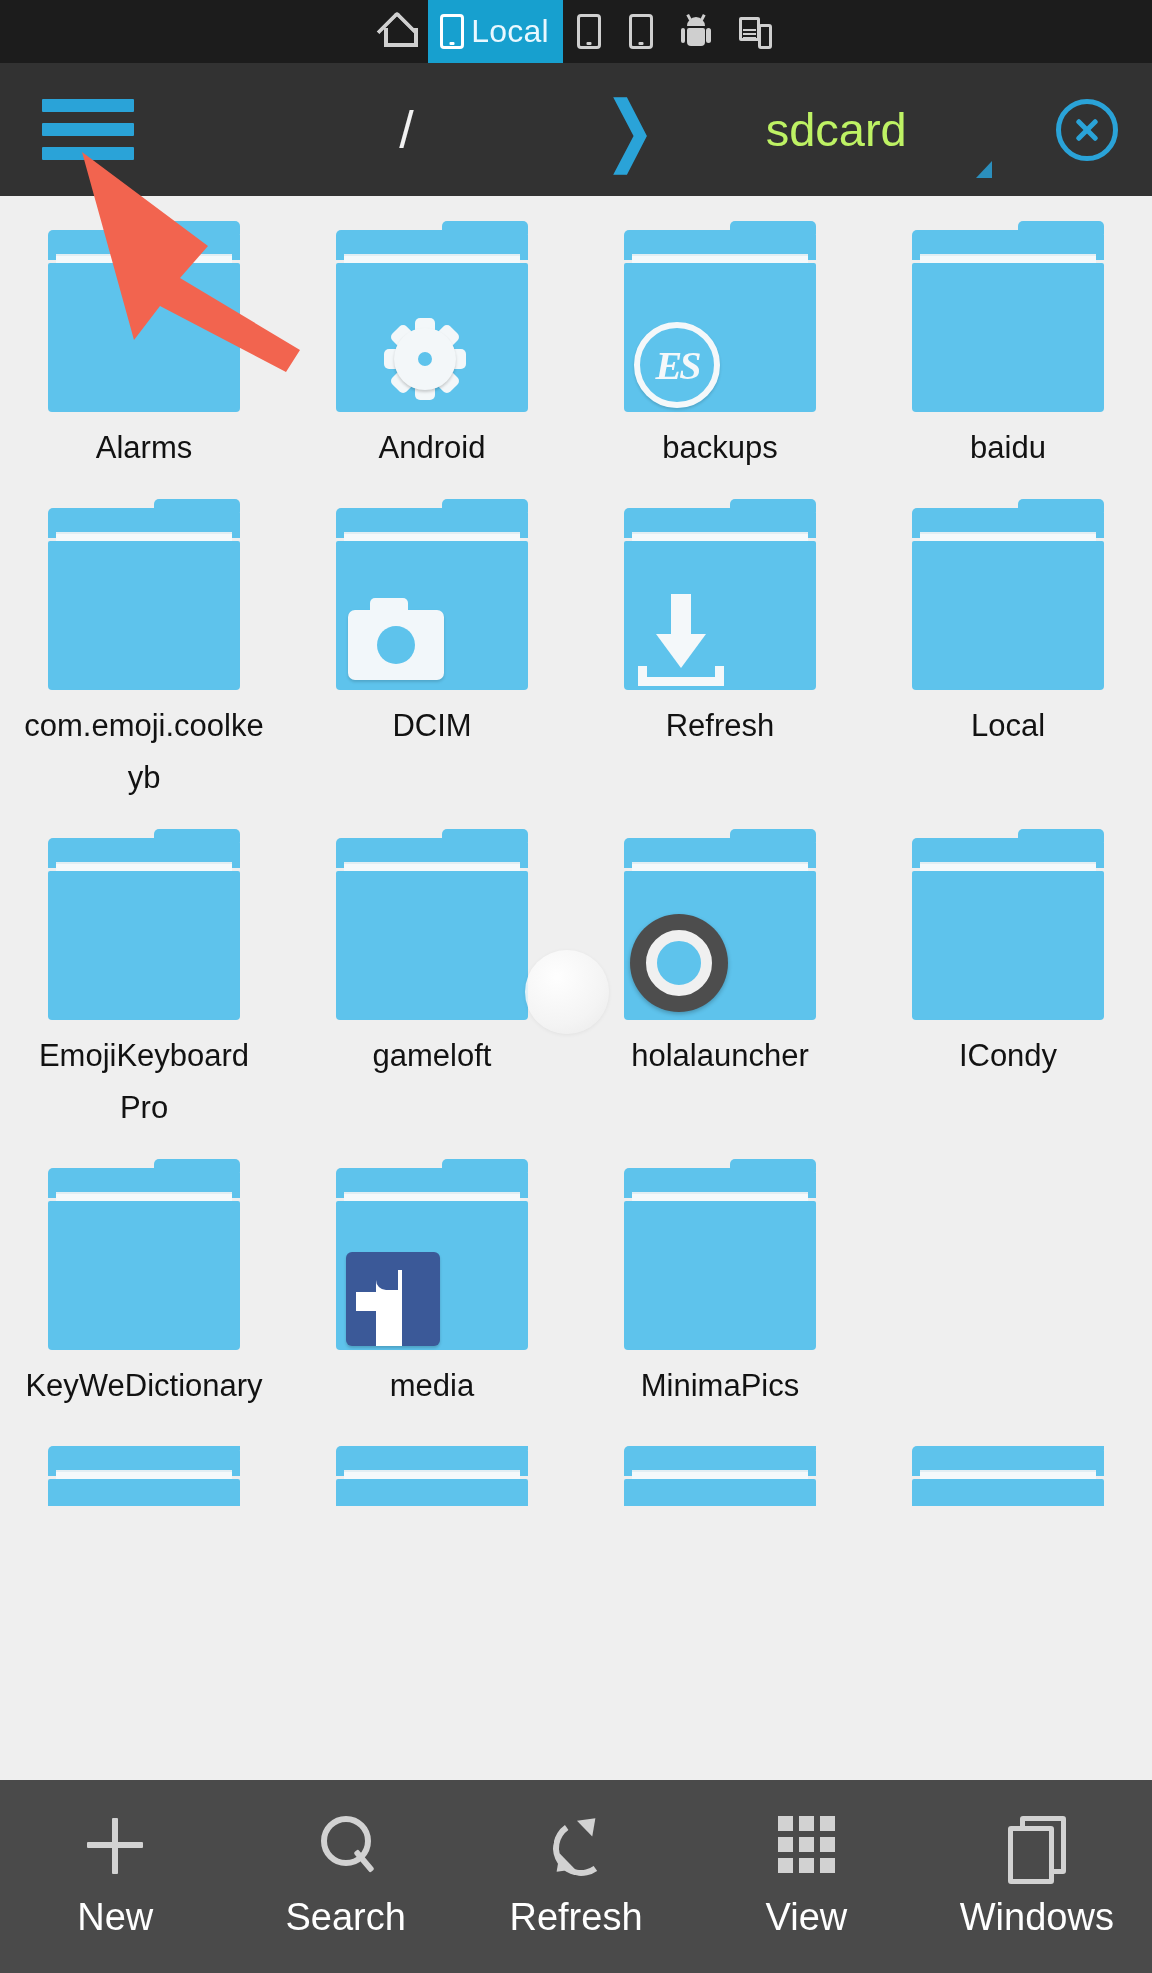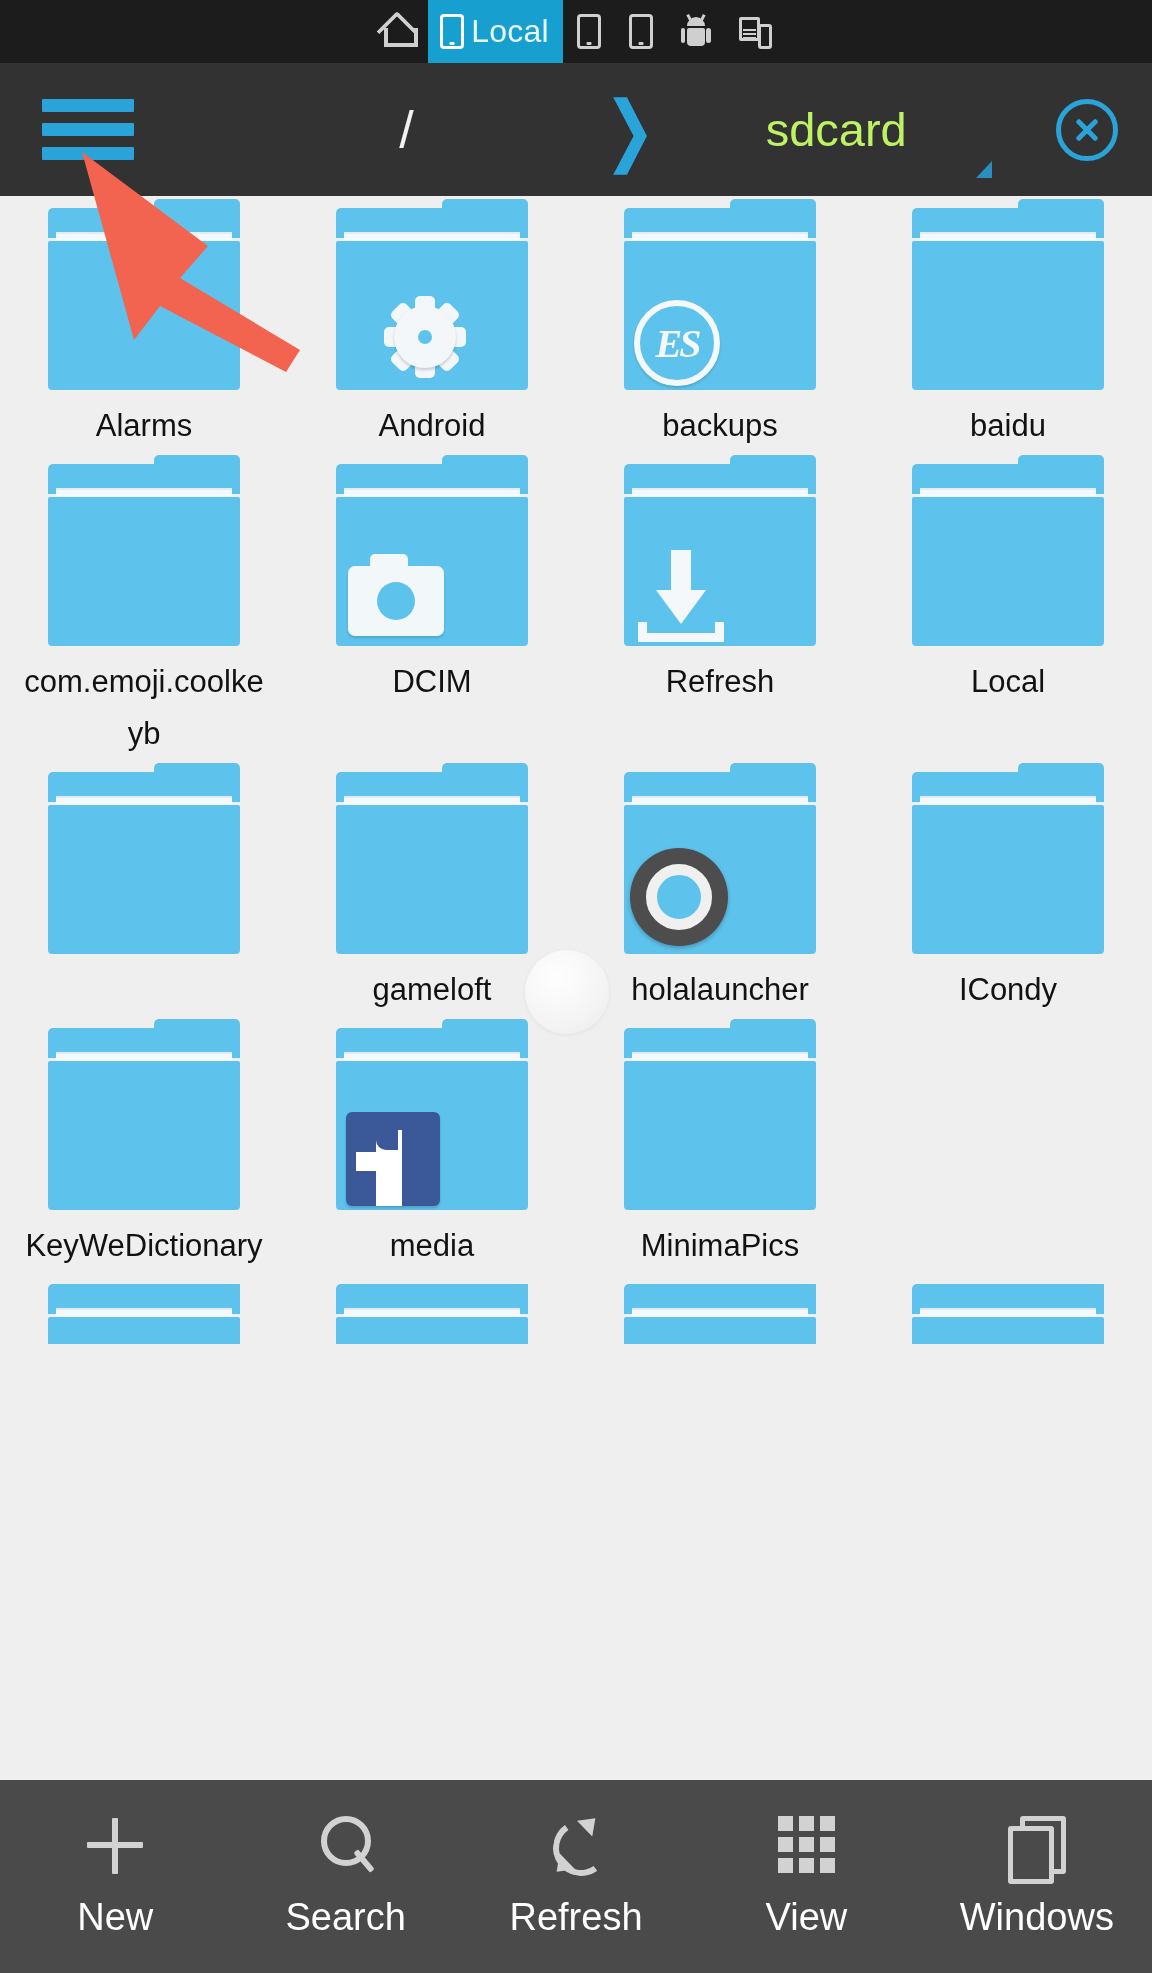--- a/index.html
+++ b/index.html
@@ -120,21 +120,21 @@
   .closebtn:after{ transform:translate(-50%,-50%) rotate(-45deg); }
 
   
   .filegrid{
     position:absolute; left:0; top:196px; width:1152px; height:1584px;
     background:#efefef; overflow:hidden;
   }
   .grid-row{ display:flex; width:1152px; }
   .cell{
     width:288px; display:flex; flex-direction:column; align-items:center;
-    padding-top:12px; cursor:pointer;
+    padding-top:34px; cursor:pointer;
   }
   .folder{
     width:192px; height:182px; position:relative; margin-bottom:10px;
   }
   .f-tabtop{
     position:absolute; left:0; top:0; width:192px; height:30px;
     background:#5ec3ec; border-radius:5px 5px 0 0;
   }
   .f-tabtop:after{
     content:""; position:absolute; right:0; top:-9px; width:86px; height:13px;
@@ -467,20 +467,21 @@
     </div>
   </div>
 
   <div class="grid-row">
     <div class="cell">
       <div class="folder">
         <div class="f-tabtop"></div>
           <div class="f-line"></div>
           <div class="f-body"></div>
       </div>
+      <div class="f-label">EmojiKeyboard Pro</div>
     </div>
     <div class="cell">
       <div class="folder">
         <div class="f-tabtop"></div>
           <div class="f-line"></div>
           <div class="f-body"></div>
       </div>
       <div class="f-label">gameloft</div>
     </div>
     <div class="cell">

